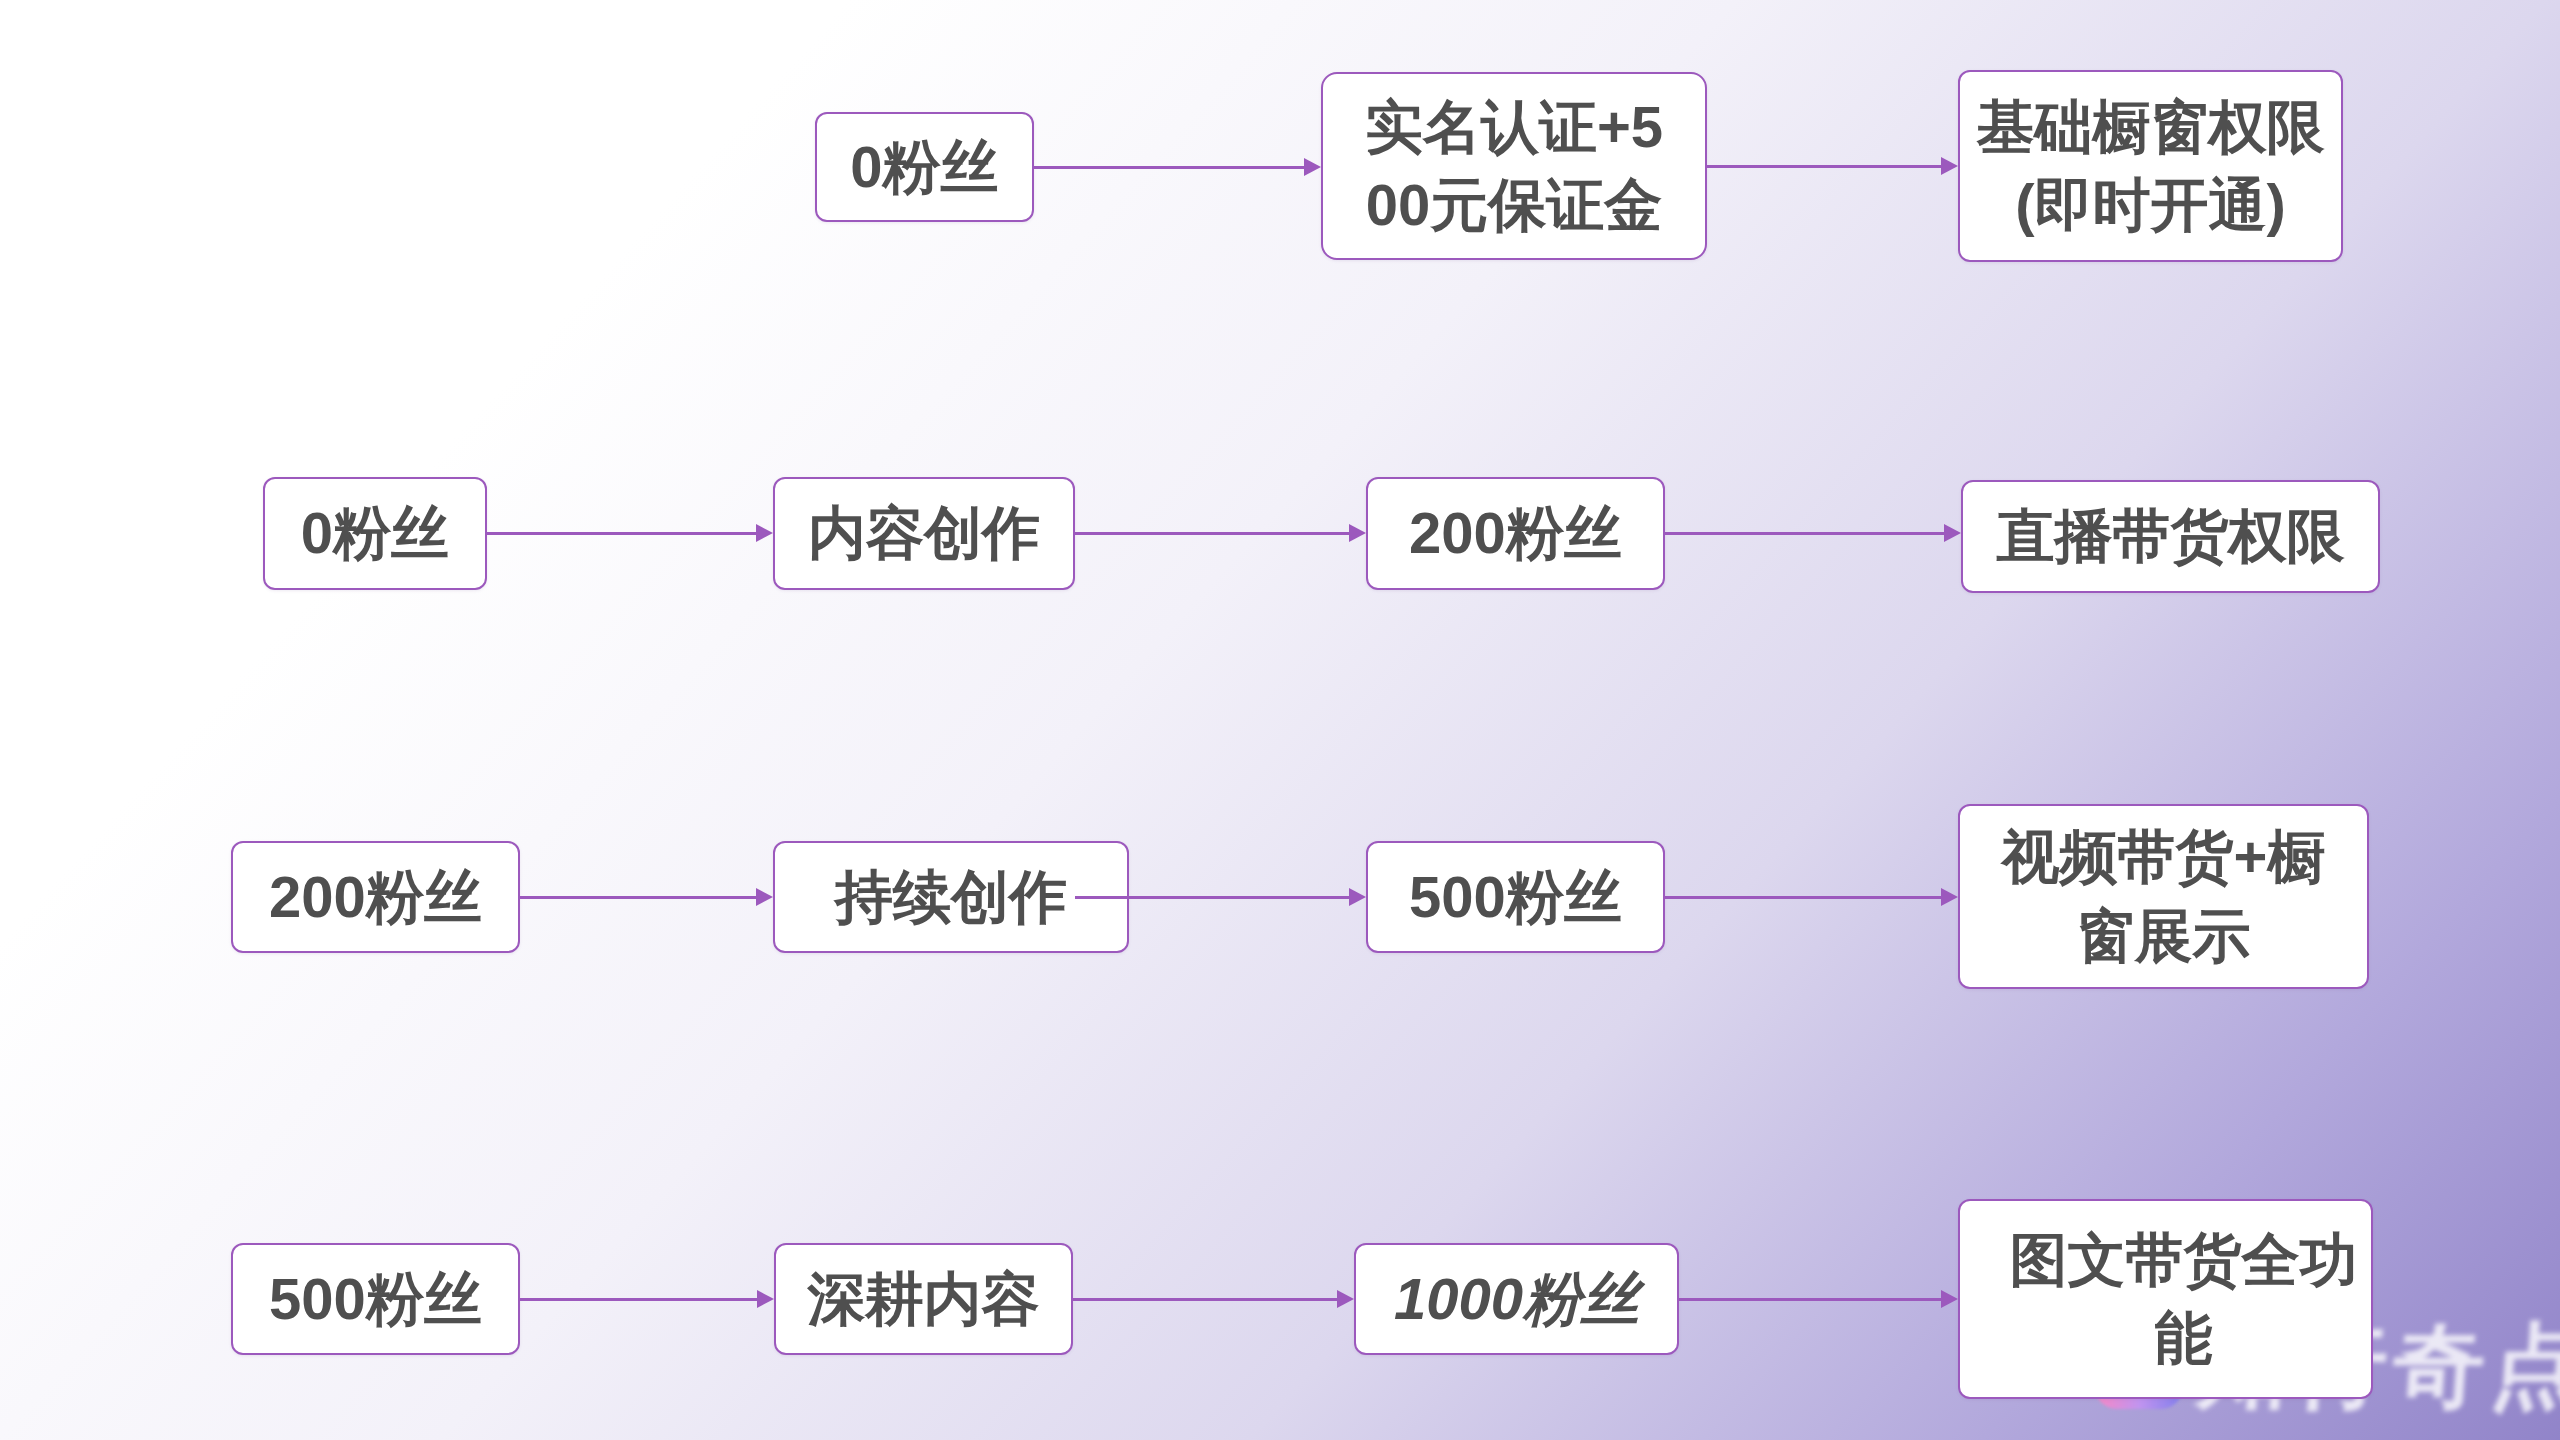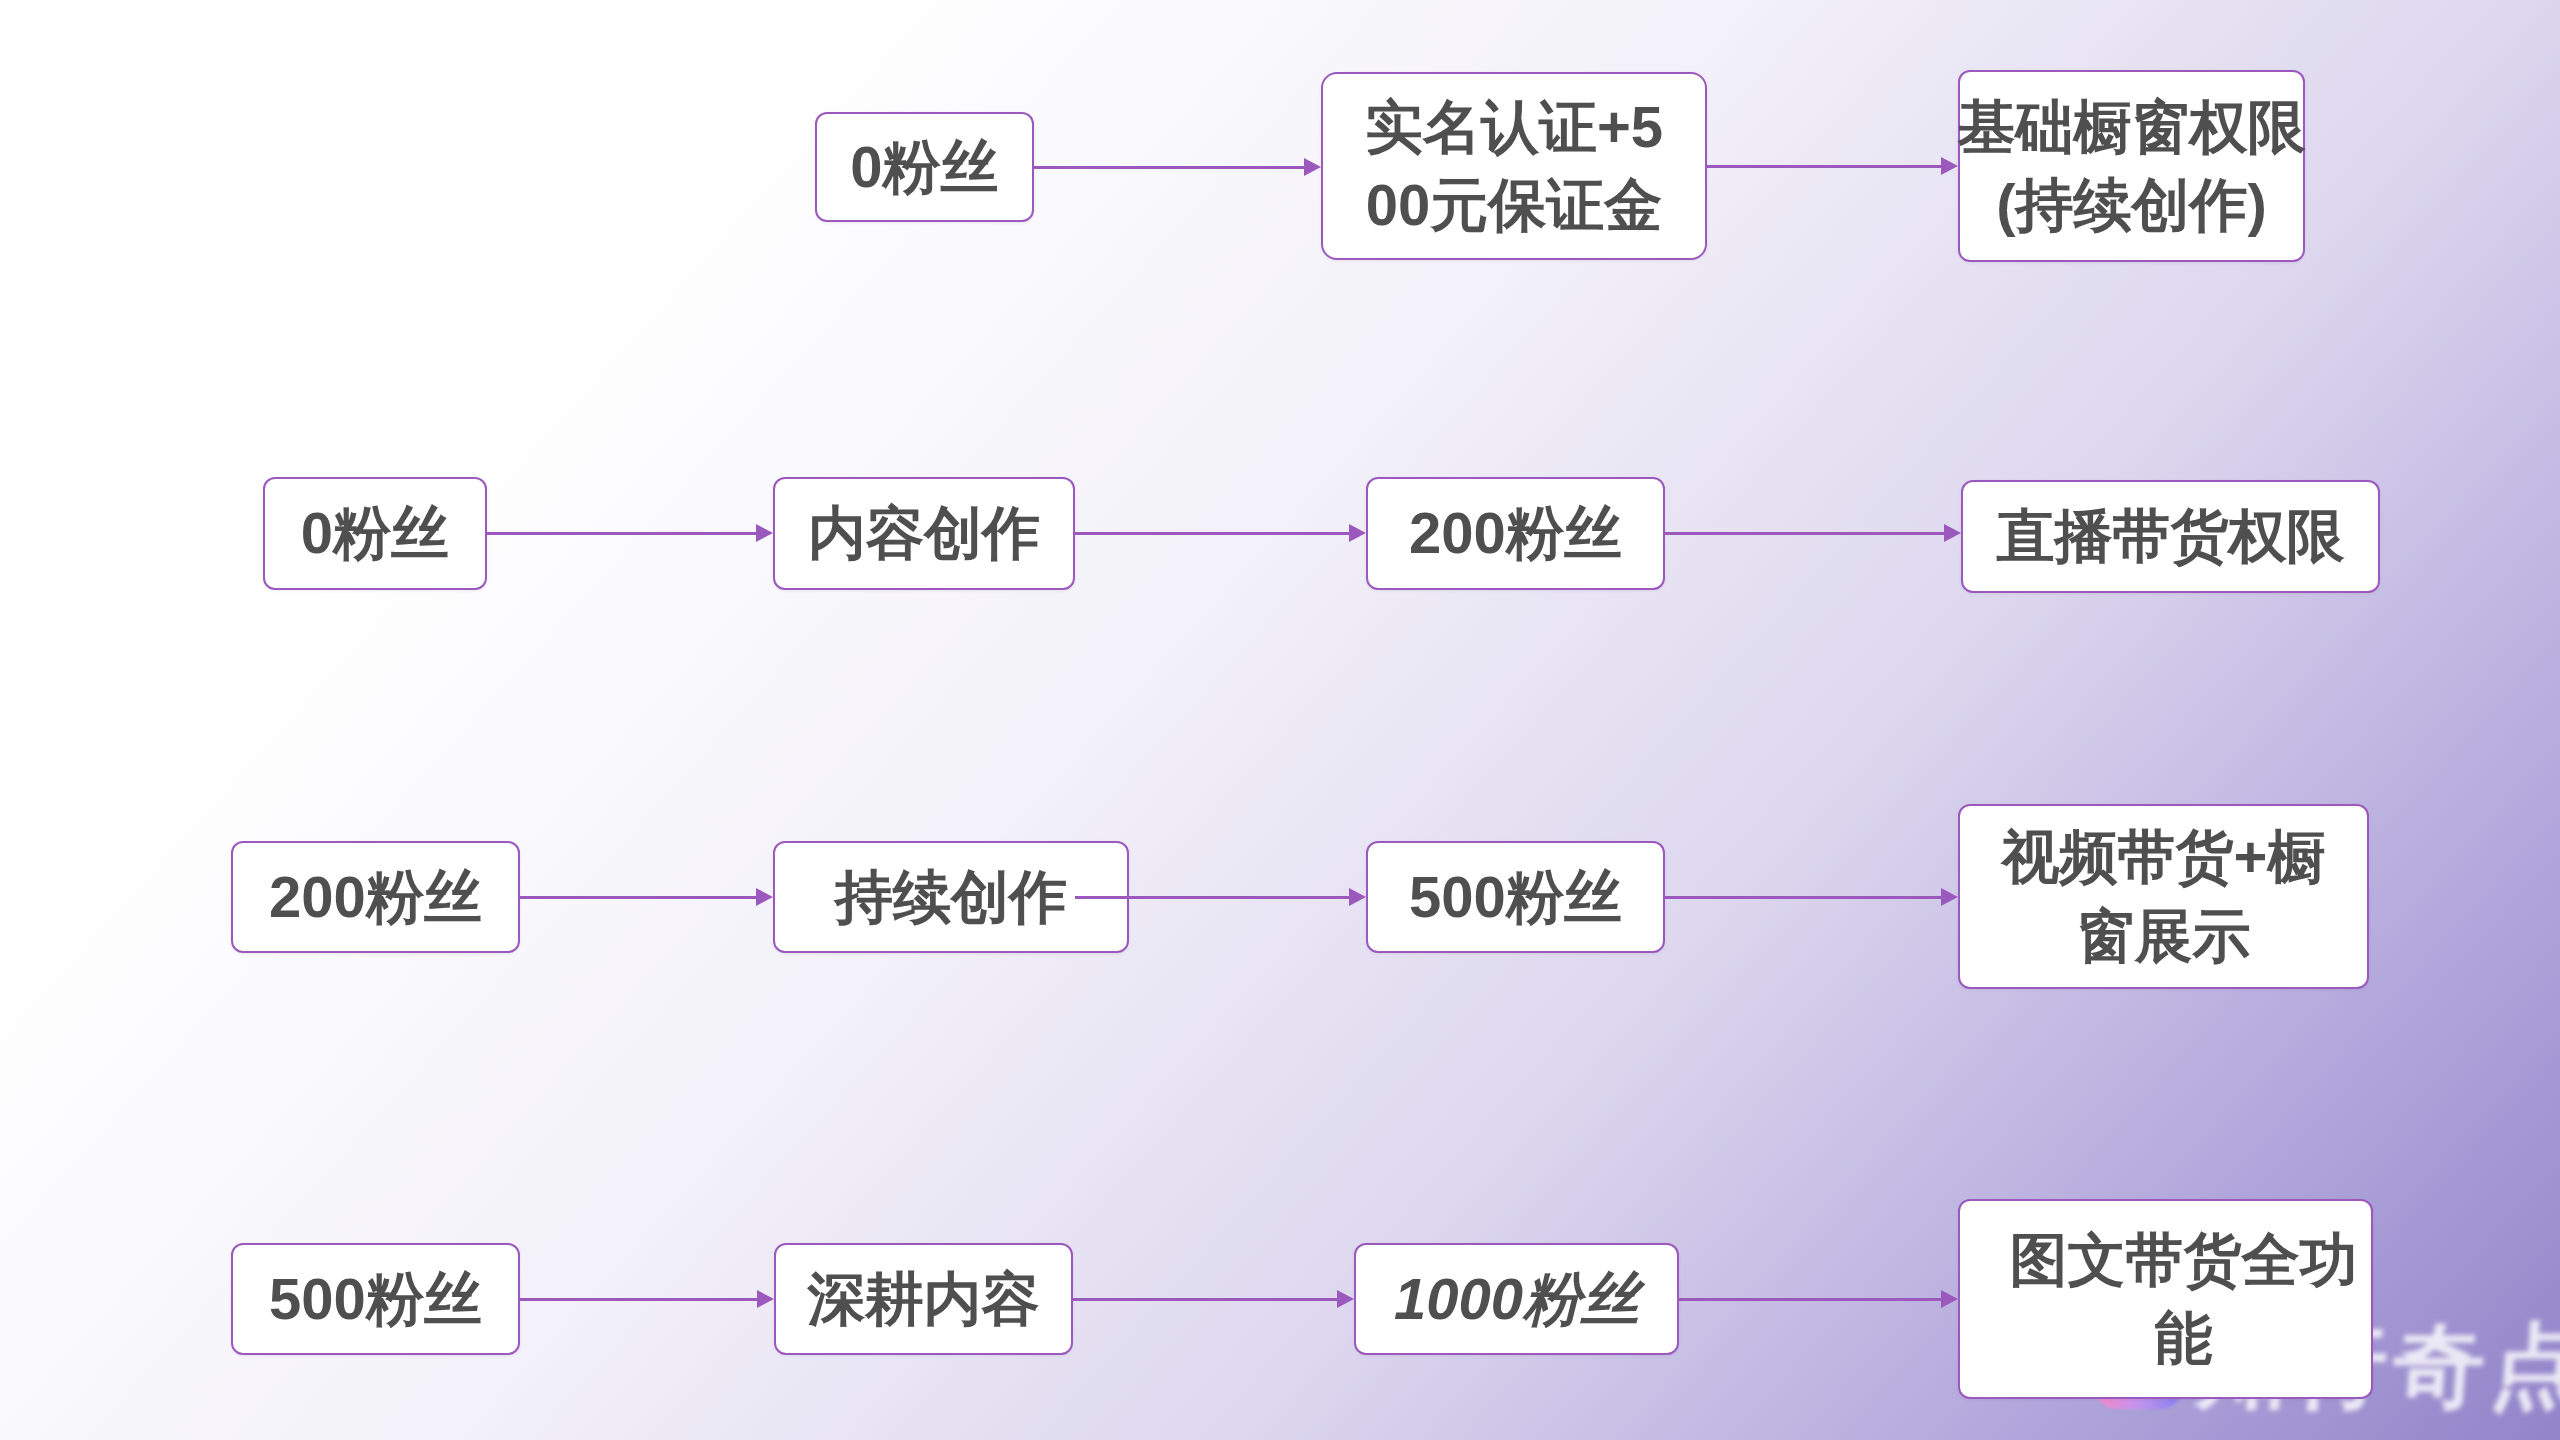--- a/index.html
+++ b/index.html
@@ -101,23 +101,23 @@
     <div class="head"></div>
   </div>
   <div class="node" style="left:1321px;top:72px;width:386px;height:188px;border-radius:16px;">
     <div class="node-line">实名认证+5</div>
     <div class="node-line">00元保证金</div>
   </div>
   <div class="arrow" style="left:1707px;top:156px;width:251px;">
     <div class="shaft"></div>
     <div class="head"></div>
   </div>
-  <div class="node" style="left:1958px;top:70px;width:347px;height:192px;justify-content:center;">
+  <div class="node" style="left:1958px;top:70px;width:385px;height:192px;justify-content:center;">
     <div class="node-line">基础橱窗权限</div>
-    <div class="node-line">(持续创作)</div>
+    <div class="node-line">(即时开通)</div>
   </div>
 
   <div class="node" style="left:263px;top:477px;width:224px;height:113px;">
     <div class="node-line">0粉丝</div>
 
   </div>
   <div class="arrow" style="left:487px;top:523px;width:286px;">
     <div class="shaft"></div>
     <div class="head"></div>
   </div>

